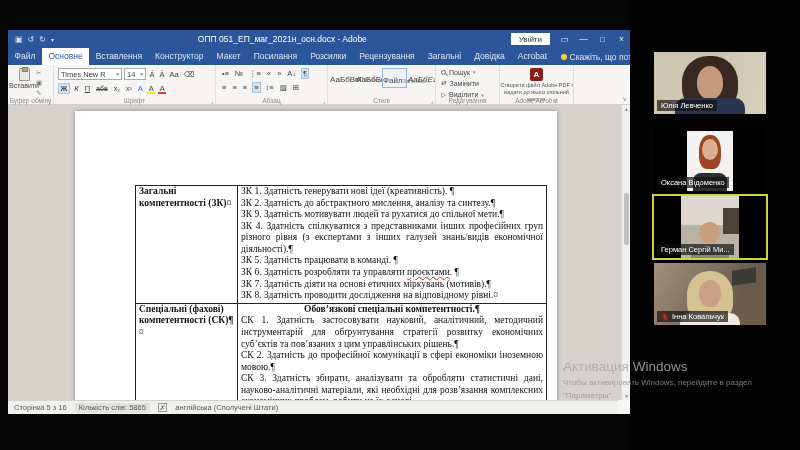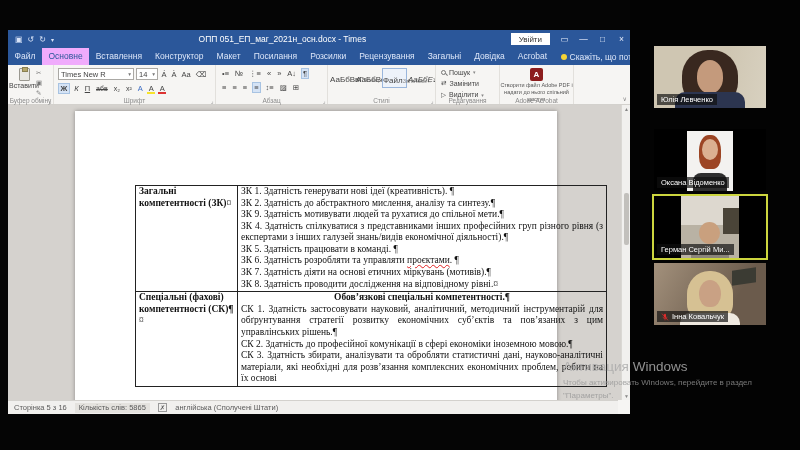--- a/index.html
+++ b/index.html
@@ -12,21 +12,21 @@
   .titlebar { height:18px; background:#2b579a; display:flex; align-items:center; color:#fff; font-size:8.5px; }
   .qat { display:flex; gap:5px; margin-left:7px; color:#d7e2f7; font-size:8px; align-items:center;}
   .qat span { cursor:default; }
   .doc-title { flex:1; text-align:center; color:#fff; font-size:8.5px; white-space:nowrap; overflow:hidden; }
   .tb-right { display:flex; align-items:center; gap:2px; }
   .signin { background:#fff; color:#333; font-size:8px; padding:1.5px 8px; margin-right:4px; }
   .winbtn { width:17px; text-align:center; font-size:8.5px; color:#e8eefc; }
 
   .tabrow { height:17px; background:#2b579a; display:flex; align-items:stretch; font-size:8.5px; color:#dce6f9; }
   .tab { padding:3px 6.5px 2px; white-space:nowrap; }
-  .tab.selected { background:#f0abfc; color:#2b579a; }
+  .tab.selected { background:#ffffff; color:#2b579a; }
   .tellme { display:flex; align-items:center; gap:3px; padding:0 7px; white-space:nowrap; }
   .bulb { width:6px; height:6px; border-radius:50%; background:#f4d335; display:inline-block; }
   .share-btn { margin-left:auto; display:flex; align-items:center; gap:4px; padding:0 9px; white-space:nowrap; }
   .person-ico { width:7px; height:7px; position:relative; display:inline-block; }
   .person-ico:before { content:""; position:absolute; left:2px; top:0; width:3.5px; height:3.5px; border-radius:50%; background:#dce6f9; }
   .person-ico:after { content:""; position:absolute; left:0.5px; bottom:0; width:6.5px; height:3px; border-radius:3px 3px 0 0; background:#dce6f9; }
 
   
   .ribbon { height:40px; background:#f6f5f3; border-bottom:1px solid #d3d1cd; display:flex; color:#444; position:relative; }
   .rgroup { position:relative; border-right:1px solid #e2e0dc; height:100%; flex-shrink:0; }
@@ -73,21 +73,21 @@
   .g-acrobat { width:74px; display:flex; flex-direction:column; align-items:center; }
   .pdficon { width:13px; height:13px; margin-top:3px; background:#8c1d1d; border-radius:2px; color:#fff; font-size:8px; font-weight:bold; text-align:center; line-height:13px; }
   .pdftext { font-size:5.5px; color:#555; text-align:center; line-height:1.25; margin-top:1px; }
 
   .g-fill { flex:1; border-right:none; position:relative; }
   .rib-collapse { position:absolute; right:3px; bottom:2px; font-size:6px; color:#888; }
 
   
   .canvas { position:absolute; top:75px; left:0; right:0; bottom:14px; background:#d5d2ce; overflow:hidden; }
   .page { position:absolute; left:67px; top:6px; width:482px; height:400px; background:#fff; box-shadow:0 0 4px rgba(0,0,0,0.35); }
-  .doc-table { position:absolute; left:60px; top:74px; width:472px; border-collapse:collapse; font-family:"Liberation Serif", serif; font-size:9.5px; color:#111; }
+  .doc-table { position:absolute; left:60px; top:74px; width:412px; border-collapse:collapse; font-family:"Liberation Serif", serif; font-size:9.5px; color:#111; }
   .doc-table td { border:1px solid #222; vertical-align:top; padding:0 3px 1px; }
   .td-left { width:102px; font-weight:bold; line-height:1.22; }
   .td-right { line-height:1.22; }
   .doc-line { text-align:justify; }
   .doc-sub { text-align:center; font-weight:bold; }
   .sq { text-decoration:underline; text-decoration-style:wavy; text-decoration-color:#e02020; text-decoration-thickness:1px; }
   .cellmark { font-weight:normal; }
 
   .vscroll { position:absolute; right:0; top:0; bottom:0; width:9px; background:#f1f0ee; border-left:1px solid #dad8d4; }
   .vthumb { position:absolute; left:1.5px; width:5px; top:88px; height:52px; background:#c2c0bc; border-radius:2px; }
@@ -157,21 +157,21 @@
 
   <div class="word-win">
 
     <div class="titlebar">
       <div class="qat">
         <span>▣</span>
         <span>↺</span>
         <span>↻</span>
         <span style="font-size:6px;">▾</span>
       </div>
-      <div class="doc-title">ОПП 051_ЕП_маг_2021н_осн.docx - Times</div>
+      <div class="doc-title">ОПП 051_ЕП_маг_2021н_осн.docx - Adobe</div>
       <div class="tb-right">
         <span class="signin">Увійти</span>
         <span class="winbtn">▭</span>
         <span class="winbtn">—</span>
         <span class="winbtn">□</span>
         <span class="winbtn">×</span>
       </div>
     </div>
 
     <div class="tabrow">
@@ -207,21 +207,21 @@
           <span>✂</span>
           <span>▣</span>
           <span>✎</span>
         </div>
         <div class="glabel">Буфер обміну</div>
         <div class="launcher">⌟</div>
       </div>
 
       <div class="rgroup g-font">
         <div class="fr1">
-          <span class="selbox" style="width:76px;">
+          <span class="selbox" style="width:64px;">
               <span>Times New R</span>
               <span class="car">▾</span>
             </span>
           <span class="selbox" style="width:22px;">
               <span>14</span>
               <span class="car">▾</span>
             </span>
           <span class="fbtn">А́</span>
           <span class="fbtn">А̀</span>
           <span class="fbtn">Аа</span>
@@ -356,21 +356,21 @@
   </div>
 
   <div class="watermark">
     <div class="wm-title">Активация Windows</div>
     <div class="wm-line">Чтобы активировать Windows, перейдите в раздел</div>
     <div class="wm-line">"Параметры".</div>
   </div>
 
   <div class="panel">
 
-    <div class="tile t1" style="top:46px;">
+    <div class="tile t1" style="top:52px;">
       <div class="art">
           <div class="hair"></div>
           <div class="face"></div>
           <div class="body2"></div>
         </div>
       <div class="nlabel">
           <span>Юлія Левченко</span>
         </div>
     </div>
 

